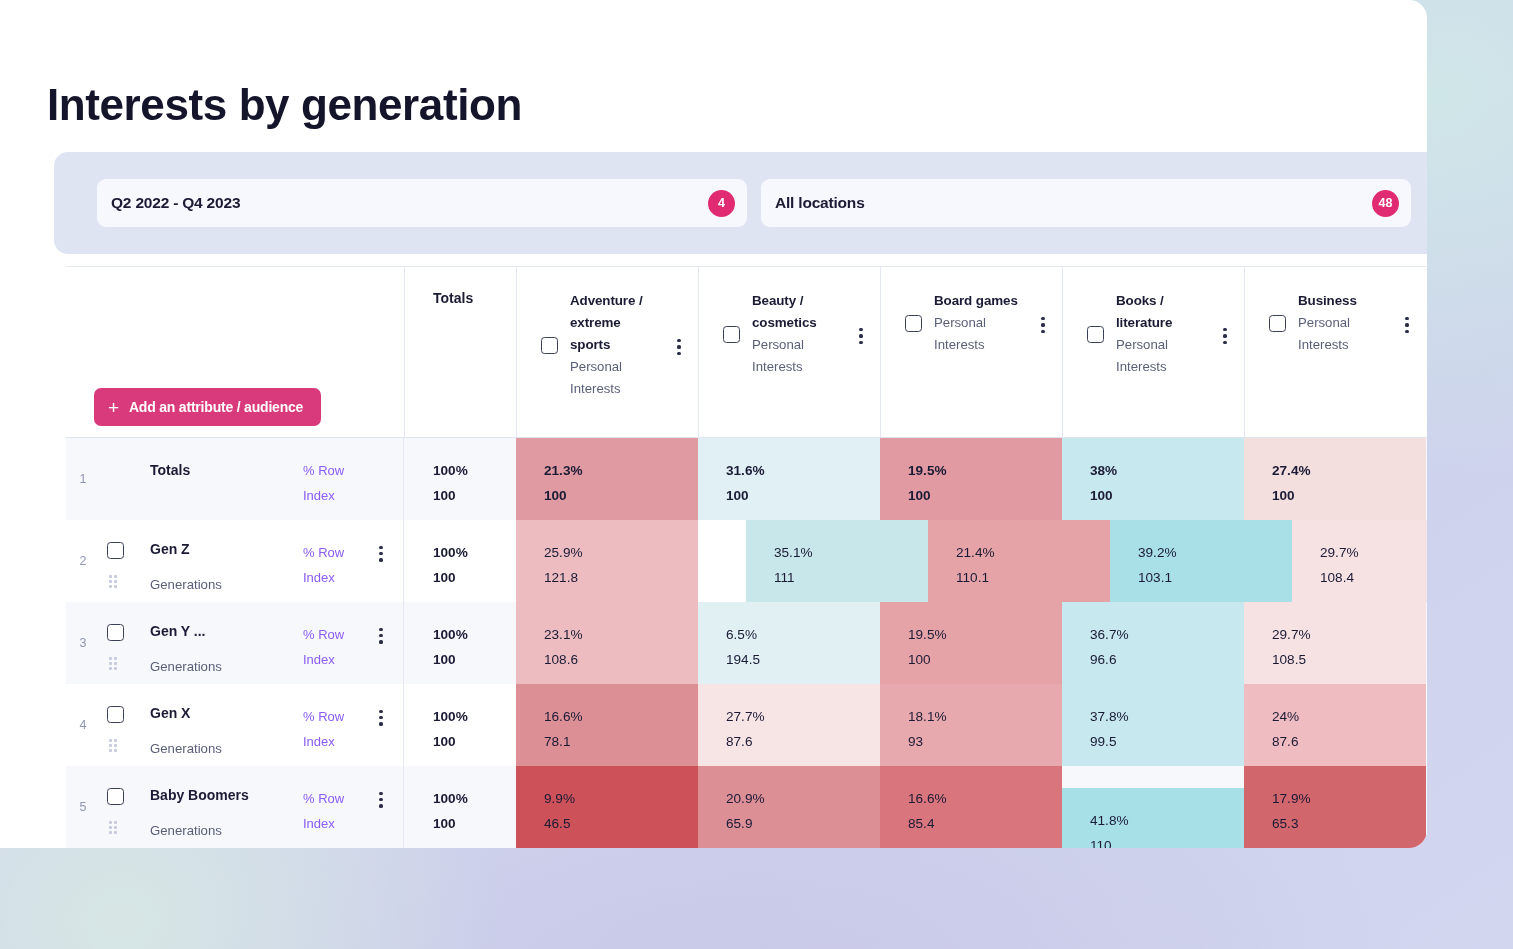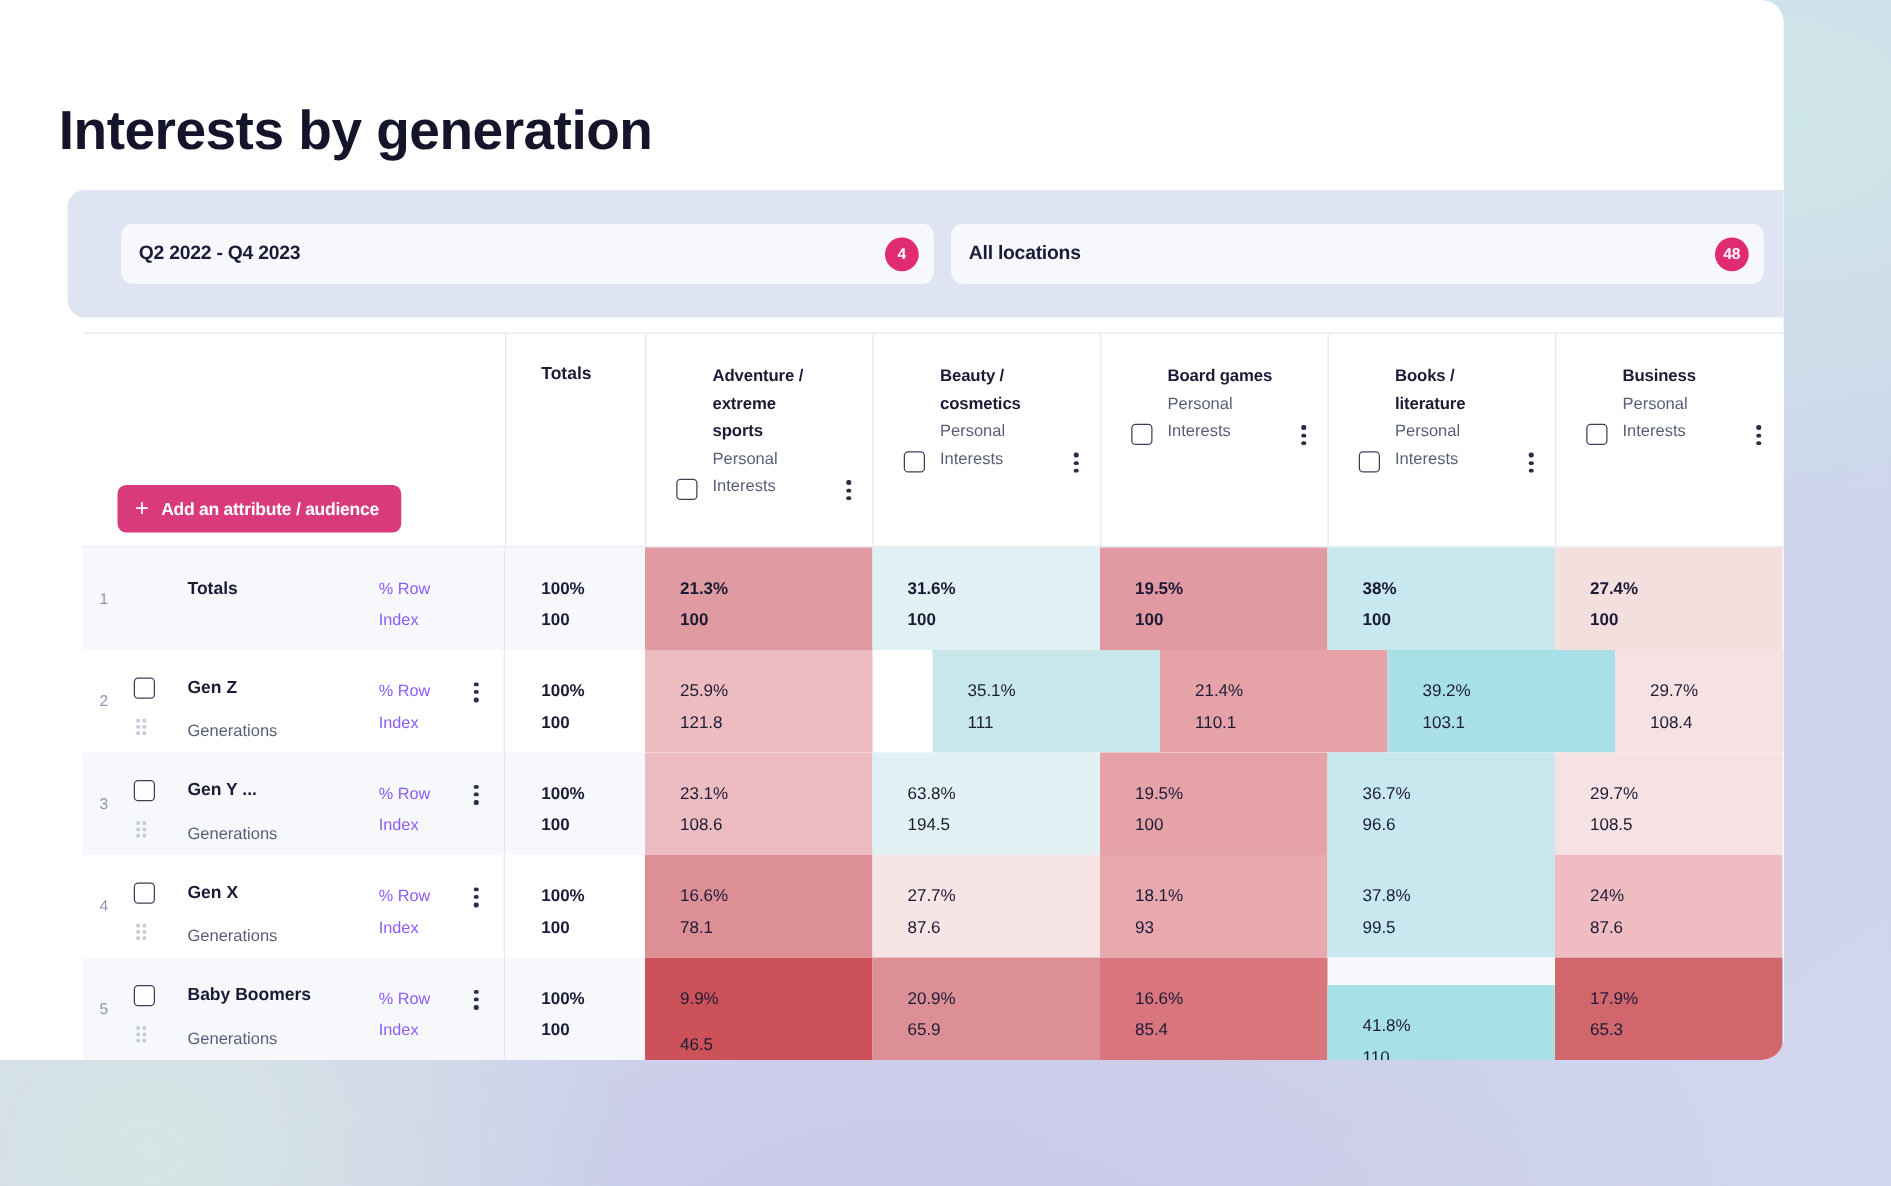--- a/index.html
+++ b/index.html
@@ -134,21 +134,21 @@
   .th-totals-label {
     font-size: 14px;
     font-weight: bold;
     color: #1b1b36;
     padding-left: 28px;
   }
 
   .th-inner {
     padding: 0 12px 0 24px;
     display: flex;
-    align-items: flex-end;
+    align-items: center;
     gap: 12px;
   }
 
   .chk {
     width: 17px;
     height: 17px;
     border: 1.6px solid #3c3f58;
     border-radius: 3.5px;
     flex: none;
     margin-top: 1px;
@@ -541,21 +541,21 @@
           </div>
           <div class="col-totals cell cell-totals">
             <span class="v1">100%</span>
             <span class="v2">100</span>
           </div>
           <div class="col-data cell" style="background: rgb(237, 188, 192);">
             <span class="v1">23.1%</span>
             <span class="v2">108.6</span>
           </div>
           <div class="col-data cell" style="background: rgb(225, 240, 243);">
-            <span class="v1">63.8%</span>
+            <span class="v1">6.5%</span>
             <span class="v2">194.5</span>
           </div>
           <div class="col-data cell" style="background: rgb(229, 163, 168);">
             <span class="v1">19.5%</span>
             <span class="v2">100</span>
           </div>
           <div class="col-data cell" style="background: rgb(198, 232, 238);">
             <span class="v1">36.7%</span>
             <span class="v2">96.6</span>
           </div>
@@ -646,21 +646,21 @@
                 <span></span>
                 <span></span>
                 <span></span>
               </span>
             </div>
           </div>
           <div class="col-totals cell cell-totals">
             <span class="v1">100%</span>
             <span class="v2">100</span>
           </div>
-          <div class="col-data cell" style="background: rgb(205, 81, 89); gap: 12px;">
+          <div class="col-data cell" style="background: rgb(205, 81, 89);">
             <span class="v1">9.9%</span>
             <span class="v2">46.5</span>
           </div>
           <div class="col-data cell" style="background: rgb(221, 143, 150);">
             <span class="v1">20.9%</span>
             <span class="v2">65.9</span>
           </div>
           <div class="col-data cell" style="background: rgb(217, 117, 124);">
             <span class="v1">16.6%</span>
             <span class="v2">85.4</span>

